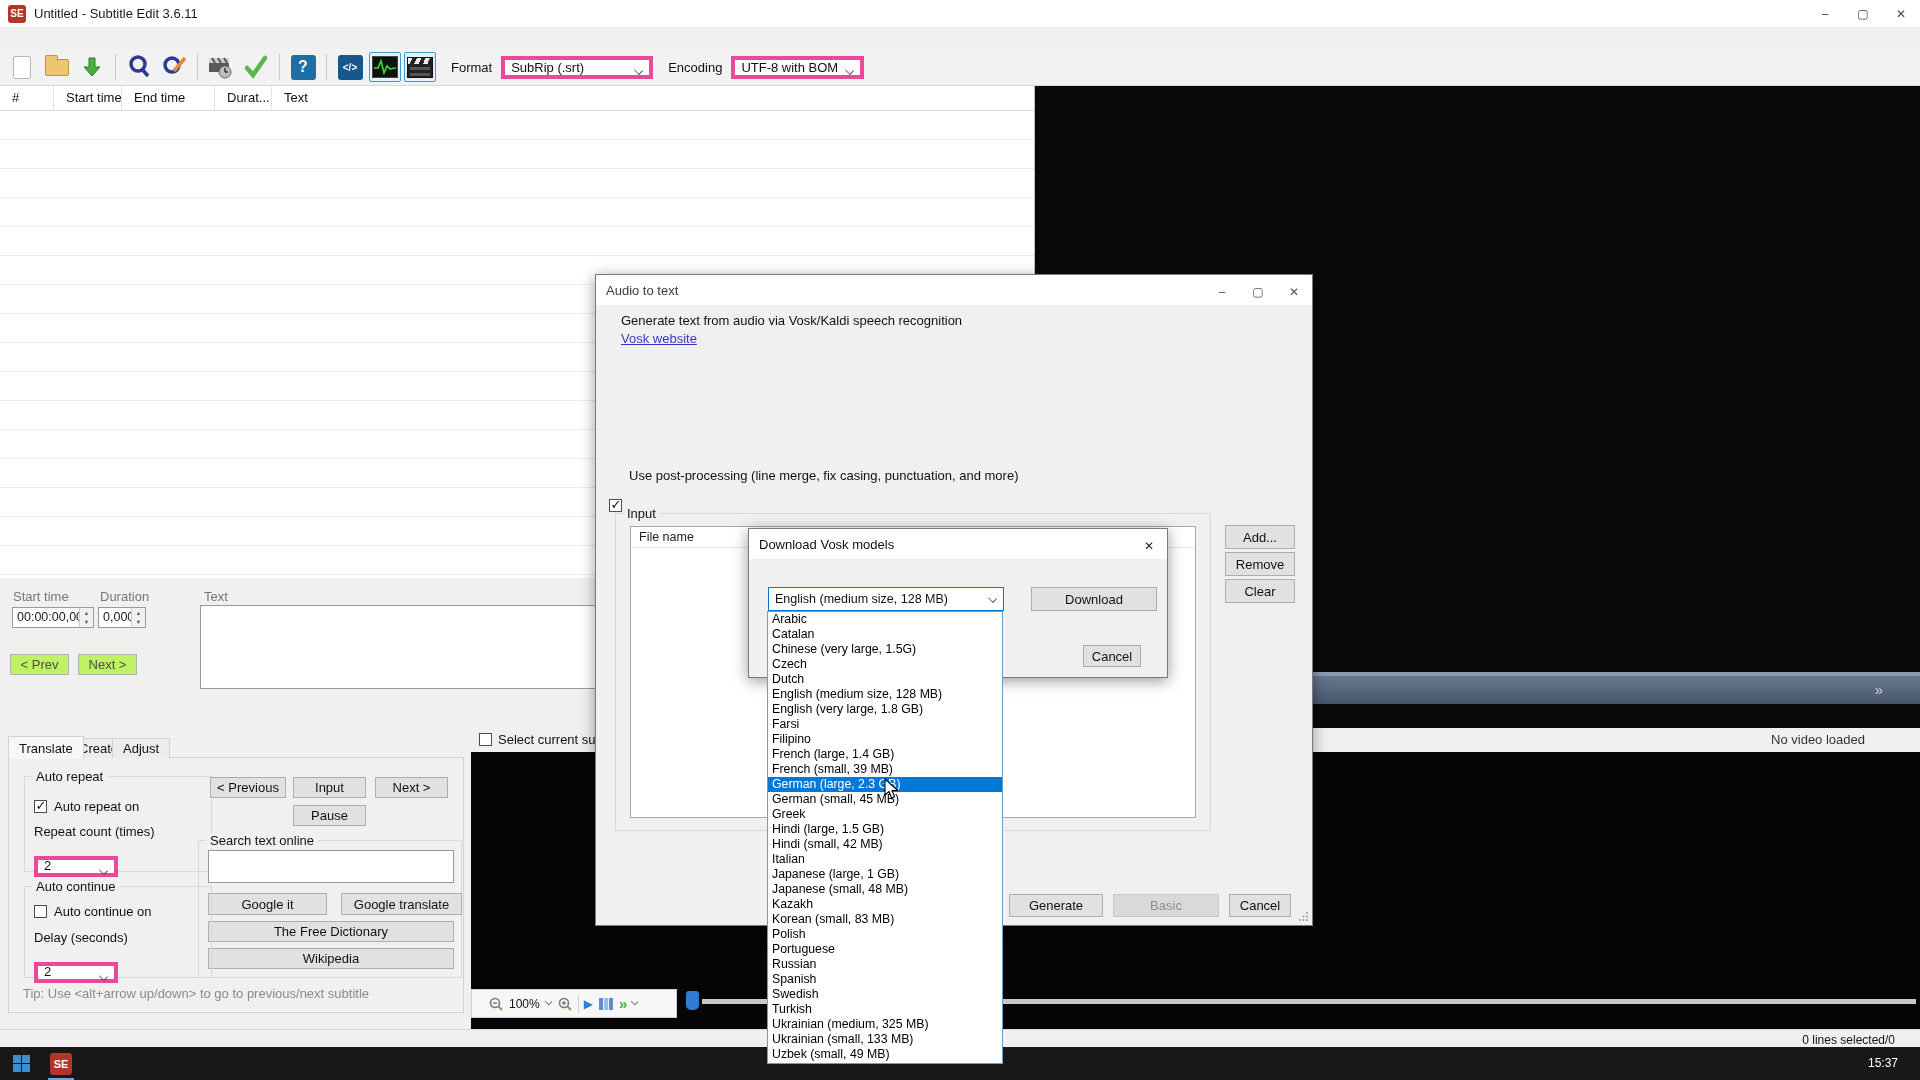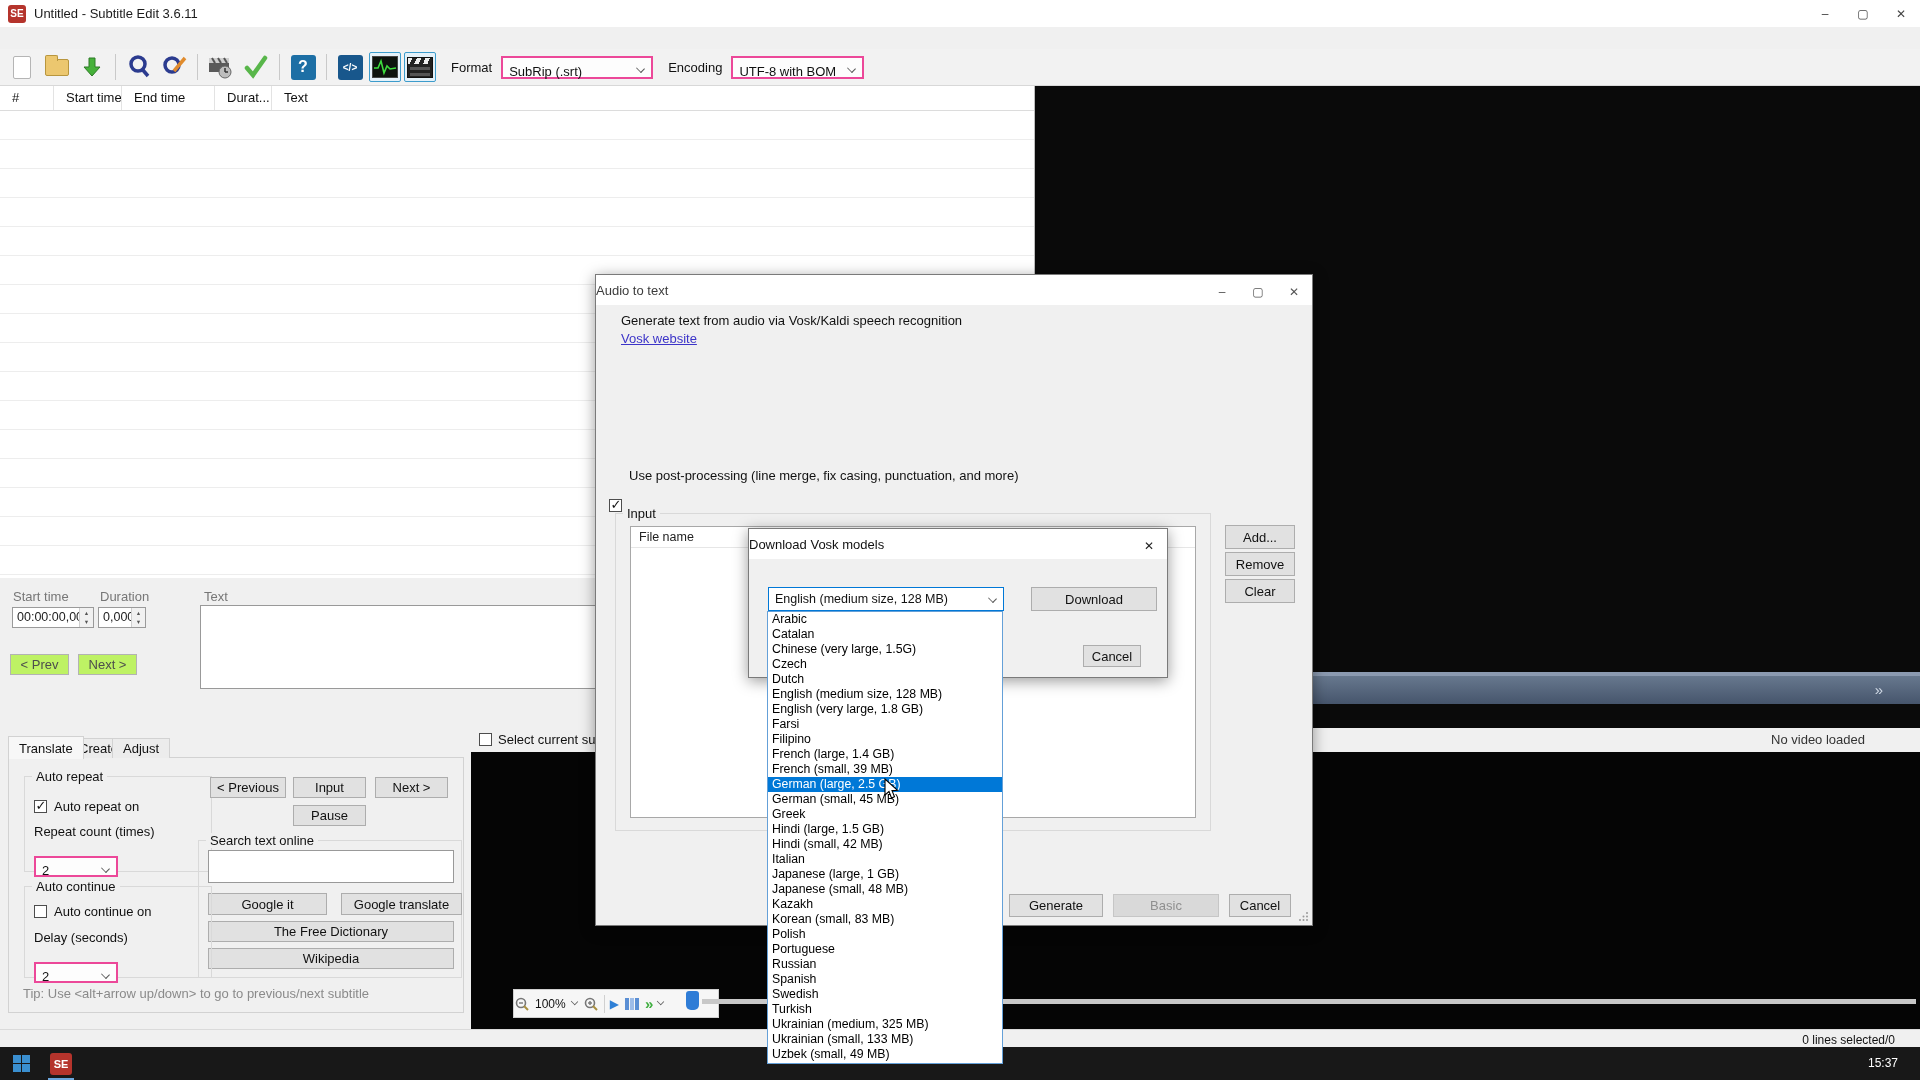--- a/index.html
+++ b/index.html
@@ -22,22 +22,22 @@
   .menubar { left:0; top:27px; width:1920px; height:22px; background:#f3f3f3; display:flex; align-items:center; }
   .menubar .menu-item { padding:0 10px; height:22px; display:flex; align-items:center; color:#101010; }
 
   
   .toolbar { left:0; top:49px; width:1920px; height:37px; background:#f2f2f2; border-bottom:1px solid #d8d8d8;
              display:flex; align-items:center; padding-left:6px; gap:3px; }
   .tbtn { width:32px; height:30px; display:flex; align-items:center; justify-content:center; }
   .tbtn.toggled { border:1px solid #3d9ccc; background:#e4f1f9; border-radius:2px; }
   .tsep { width:1px; height:26px; background:#c9c9c9; margin:0 4px; }
   .tlabel { margin:0 6px 0 12px; color:#111; }
-  .combo { position:relative; background:#fdfdfd; border:2px solid #ec4899; height:23px;
-           display:flex; align-items:center; padding:8px 20px 0 6px; color:#111; }
+  .combo { position:relative; background:#fdfdfd; border:4px solid #ec4899; height:23px;
+           display:flex; align-items:flex-end; padding:8px 20px 0 6px; color:#111; }
   .chev { position:absolute; right:7px; top:7px; width:7px; height:7px; border-right:1.6px solid #555;
           border-bottom:1.6px solid #555; transform:rotate(45deg) scale(1,.8); }
   
   .ic-page { width:18px; height:23px; background:#fff; border:1px solid #b5b5b5; border-radius:2px; }
   .ic-folder { width:24px; height:17px; background:#ecc76f; border:1px solid #b8963e; border-radius:2px; position:relative; }
   .ic-folder::before { content:""; position:absolute; left:-1px; top:-5px; width:11px; height:5px; background:#ecc76f; border:1px solid #b8963e; border-bottom:none; border-radius:2px 2px 0 0; }
   .ic-q { color:#fff; font-weight:bold; }
   .sq-blue { width:25px; height:25px; border-radius:3px; background:#1d6fa5; display:flex; align-items:center; justify-content:center; }
   .sq-navy { width:25px; height:25px; border-radius:3px; background:#18578c; display:flex; align-items:center; justify-content:center; }
   .ic-wave { width:26px; height:22px; background:#0d120d; border:1px solid #444; }
@@ -83,40 +83,40 @@
   .groupbox { position:absolute; border:1px solid #d9d9d9; }
   .group-label { position:absolute; top:-8px; left:7px; background:#f0f0f0; padding:0 4px; color:#111; }
   .cb { width:13px; height:13px; background:#fff; border:1px solid #4d4d4d; display:inline-block; position:relative; }
   .cb.checked::after { content:"✓"; position:absolute; left:0.5px; top:-3px; font-size:13px; color:#111; }
   .tip { color:#8a8a8a; }
 
   
   .wave-strip { left:471px; top:728px; width:1449px; height:24px; background:#f0f0f0; }
   .waveform { left:471px; top:752px; width:1449px; height:277px; background:#050505; }
   .wave-controls { position:absolute; left:0px; top:237px; height:29px; width:206px; background:#f6f6f6;
-      border:1px solid #d0d0d0; display:flex; align-items:center; padding:0 0; gap:5px;margin-left:42px; }
+      border:1px solid #d0d0d0; display:flex; align-items:center; padding:0 16px; gap:5px; }
   .wave-track { position:absolute; left:231px; top:247px; width:1214px; height:5px; background:#c8c8c8; }
   .wave-thumb { position:absolute; left:215px; top:239px; width:13px; height:19px; background:#2e7cd6; border-radius:3px 3px 5px 5px; }
   .pc-icon { font-size:12px; color:#2f5faa; }
 
   
   .statusbar { left:0; top:1029px; width:1920px; height:18px; background:#f0f0f0; border-top:1px solid #dadada; }
   .status-right { position:absolute; right:25px; top:3px; font-size:12px; color:#111; }
   .taskbar { left:0; top:1047px; width:1920px; height:33px; background:#181818; display:flex; align-items:center; }
   .winlogo { width:17px; height:17px; margin-left:13px; display:grid; grid-template-columns:8px 8px; grid-gap:1px; }
   .winlogo span { background:#3a8fd0; }
   .task-se { width:22px; height:22px; margin-left:20px; background:#b5342c; color:#fff; border-radius:3px;
              font-size:11px; font-weight:bold; display:flex; align-items:center; justify-content:center; position:relative; }
   .task-se::after { content:""; position:absolute; left:-2px; bottom:-5px; width:26px; height:2px; background:#6ca6dd; }
   .clock { position:absolute; right:22px; top:1056px; color:#fff; font-size:12px; }
 
   
   .dialog { position:absolute; background:#f0f0f0; border:1px solid #7a7a7a; box-shadow:0 3px 14px rgba(0,0,0,.4); }
   .dialog-title { height:30px; background:#fff; display:flex; align-items:center; }
-  .dialog-title .dt-text { margin-left:0; color:#3c3c3c; }
+  .dialog-title .dt-text { margin-left:10px; color:#3c3c3c; }
   .dlg-btn { width:36px; height:30px; display:flex; align-items:center; justify-content:center; color:#555; font-size:12px; }
   .link { color:#3c34c8; text-decoration:underline; }
   .listview { background:#fff; border:1px solid #a8a8a8; }
   .lv-header { height:21px; border-bottom:1px solid #e6e6e6; padding:3px 0 0 8px; font-size:12.5px; color:#222; }
   .browse-btn { border:2px solid #0078d7; background:#f0f0f0; color:#111; display:flex; align-items:center; justify-content:center; }
 
   
   .dd-combo { position:absolute; background:#fff; border:1px solid #0078d7; height:24px; display:flex;
               align-items:center; padding:0 20px 0 6px; font-size:12.5px; }
   .model-list { position:absolute; left:767px; top:611px; width:236px; height:453px; background:#fff;
@@ -412,21 +412,21 @@
       <div class="mitem">Catalan</div>
       <div class="mitem">Chinese (very large, 1.5G)</div>
       <div class="mitem">Czech</div>
       <div class="mitem">Dutch</div>
       <div class="mitem">English (medium size, 128 MB)</div>
       <div class="mitem">English (very large, 1.8 GB)</div>
       <div class="mitem">Farsi</div>
       <div class="mitem">Filipino</div>
       <div class="mitem">French (large, 1.4 GB)</div>
       <div class="mitem">French (small, 39 MB)</div>
-      <div class="mitem selected">German (large, 2.5 GB)</div>
+      <div class="mitem selected">German (large, 2.3 GB)</div>
       <div class="mitem">German (small, 45 MB)</div>
       <div class="mitem">Greek</div>
       <div class="mitem">Hindi (large, 1.5 GB)</div>
       <div class="mitem">Hindi (small, 42 MB)</div>
       <div class="mitem">Italian</div>
       <div class="mitem">Japanese (large, 1 GB)</div>
       <div class="mitem">Japanese (small, 48 MB)</div>
       <div class="mitem">Kazakh</div>
       <div class="mitem">Korean (small, 83 MB)</div>
       <div class="mitem">Polish</div>

